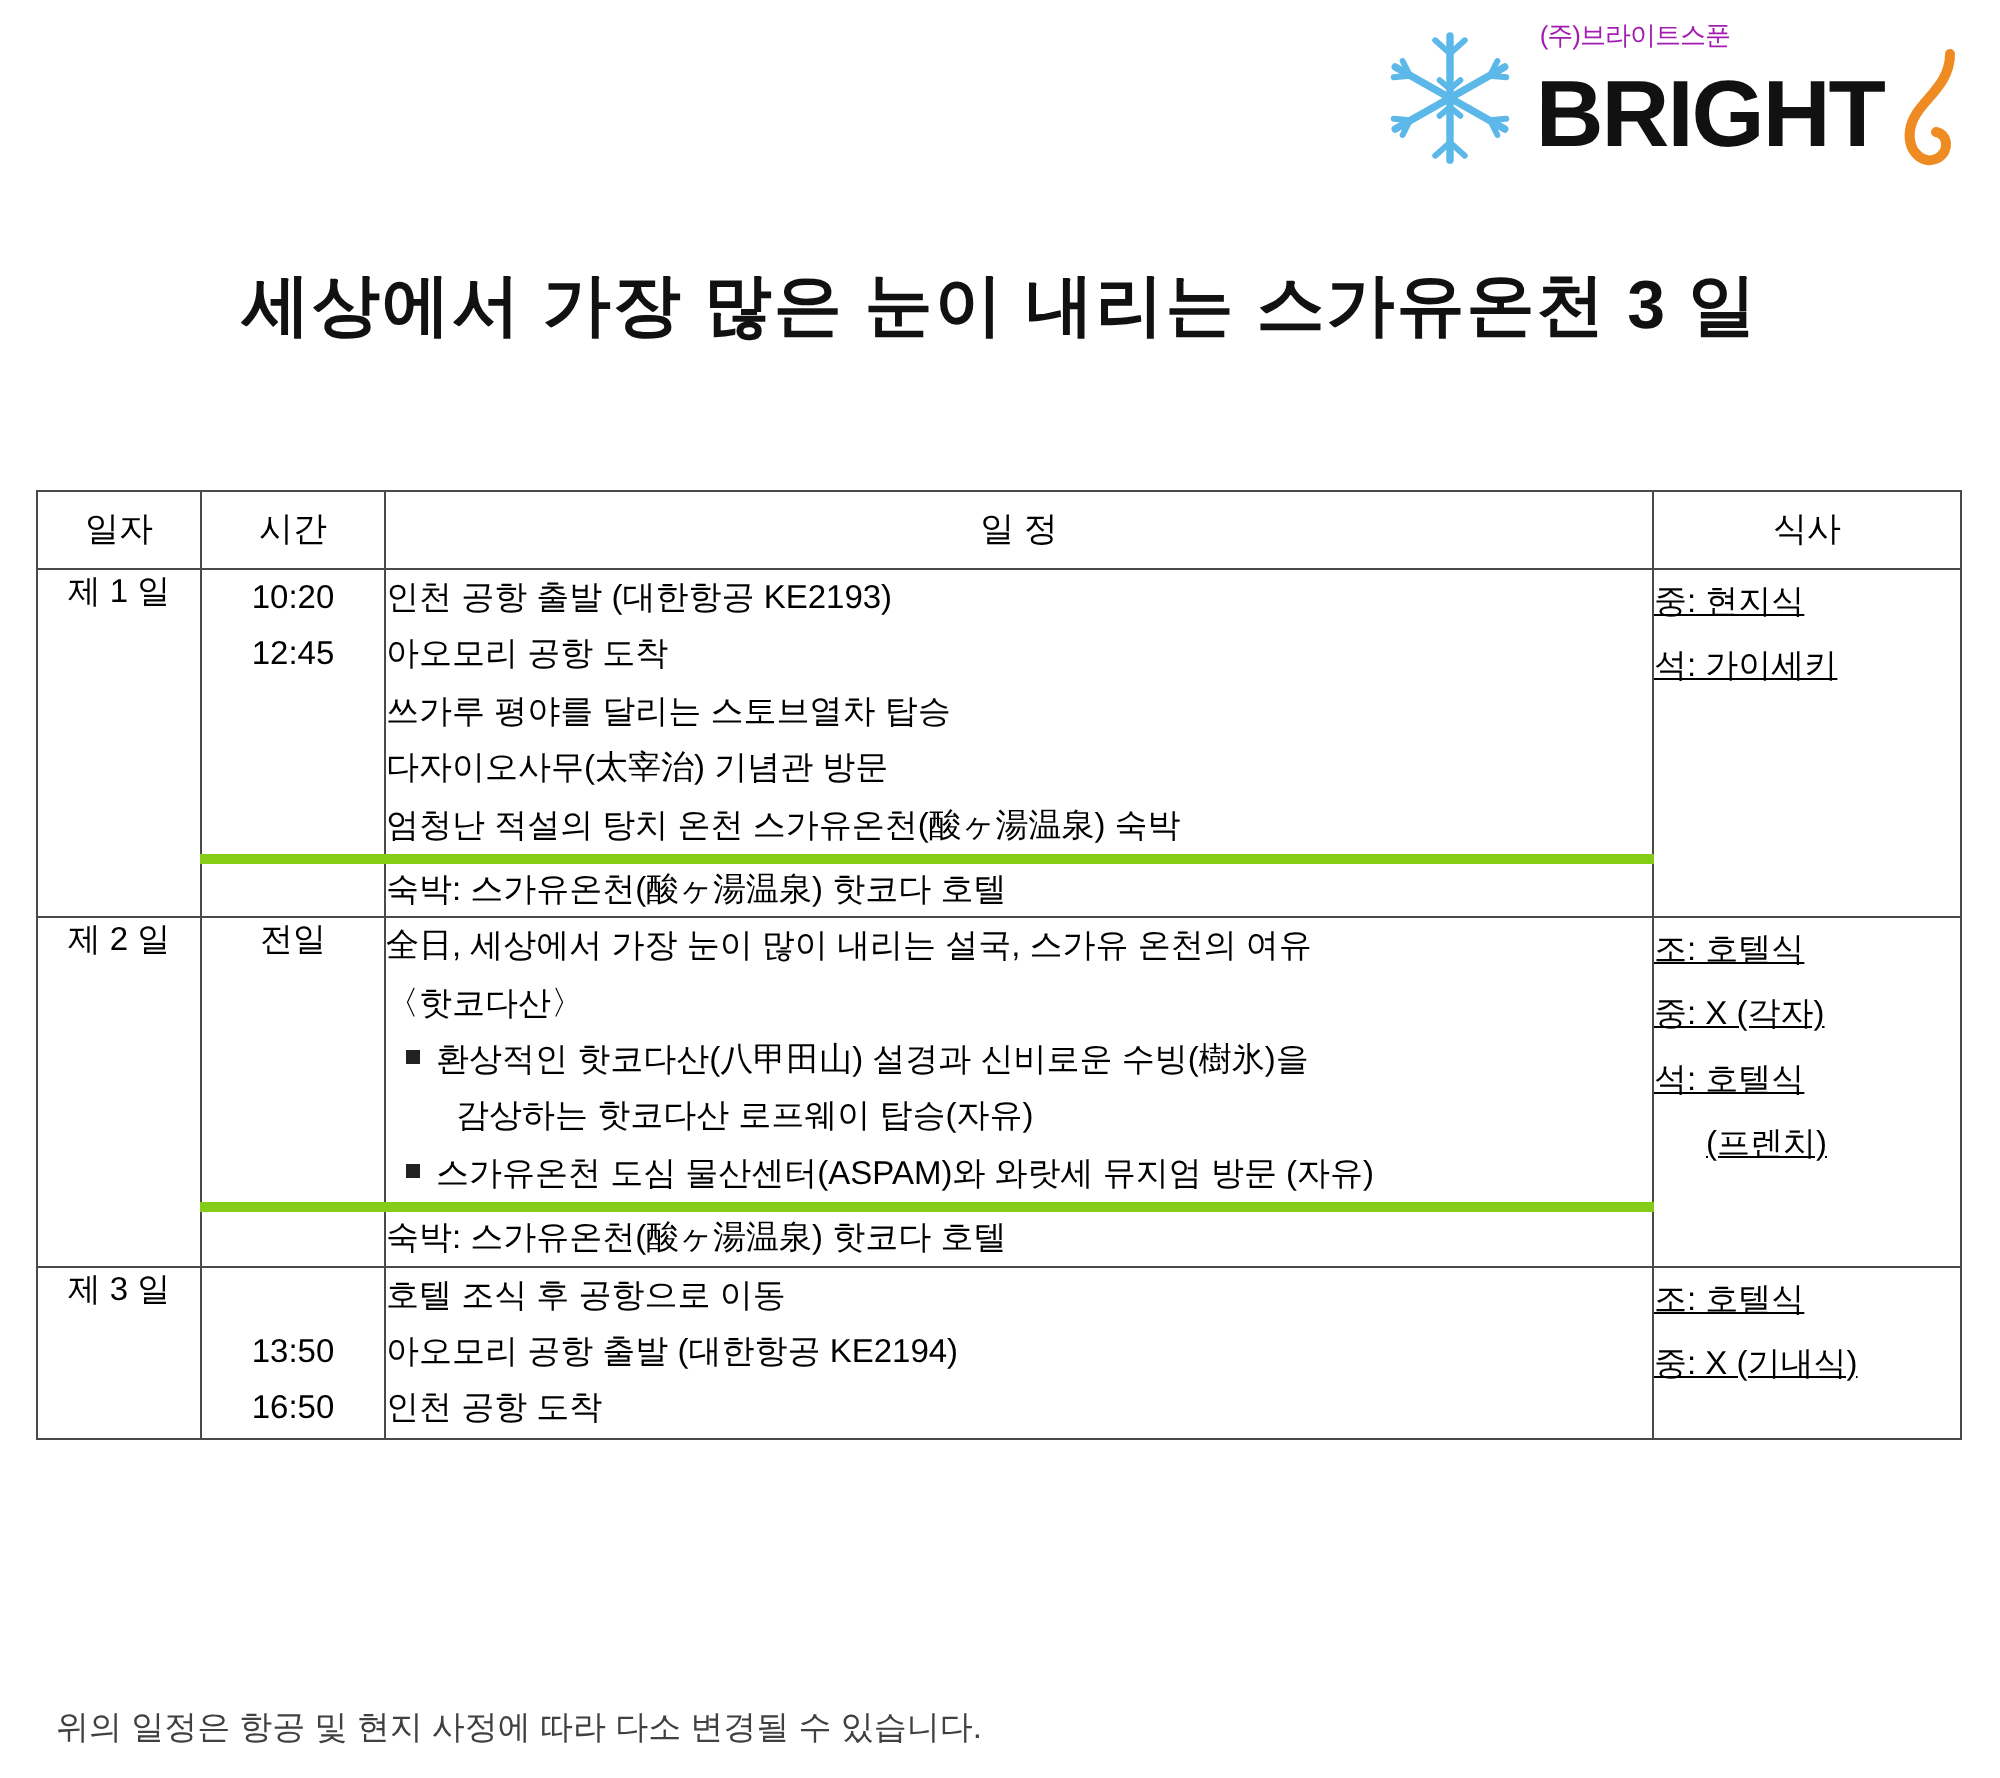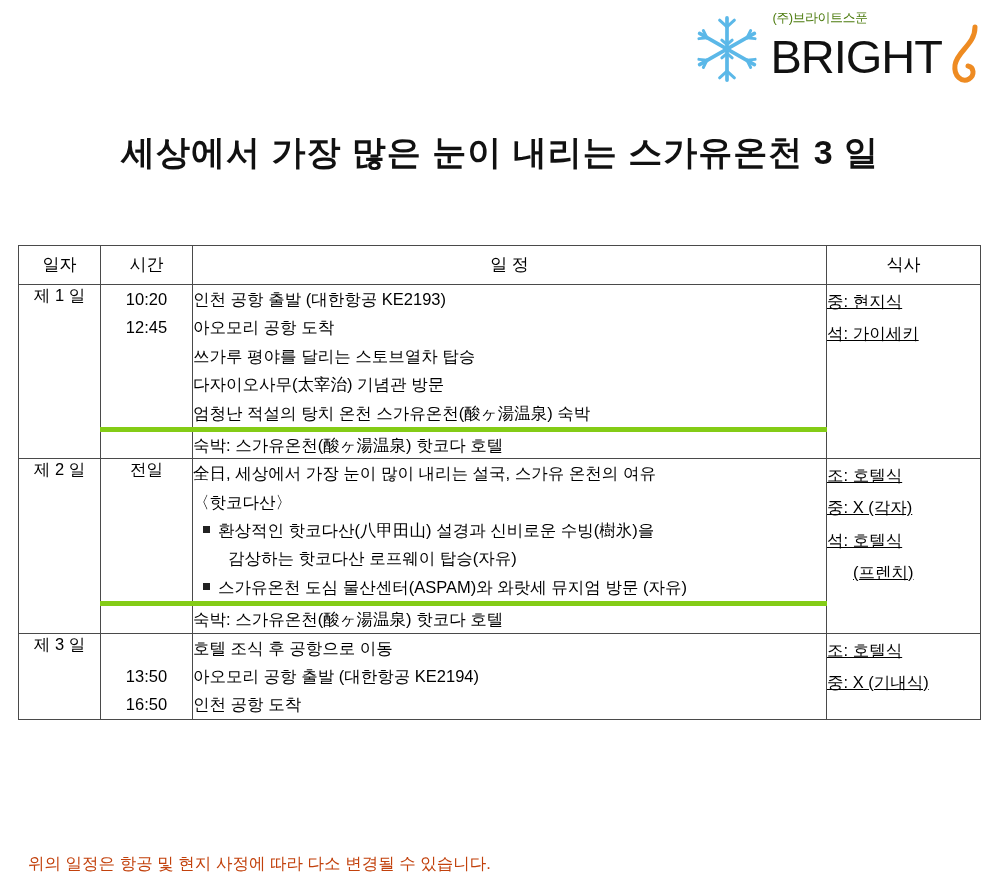--- a/index.html
+++ b/index.html
@@ -32,30 +32,30 @@
     flex: none;
   }
   .logo-text-block {
     position: relative;
     display: flex;
     flex-direction: column;
     justify-content: center;
   }
   .logo-korean {
     font-size: 13px;
-    color: #4d7c0f;
+    color: #a21caf;
     letter-spacing: -0.5px;
     margin-left: 2px;
     margin-bottom: -4px;
   }
   .logo-main {
     display: flex;
     align-items: center;
     font-size: 47px;
-    font-weight: normal;
+    font-weight: bold;
     letter-spacing: -1px;
     line-height: 1;
     color: #111111;
   }
   .logo-bright { margin-right: 2px; }
   .logo-swoosh {
     width: 44px;
     height: 66px;
     position: relative;
     margin: 0 -4px 0 -2px;
@@ -144,21 +144,21 @@
     padding-left: 35px;
   }
   .meal-indent { padding-left: 26px; }
 
   
   .footnote {
     position: absolute;
     top: 853px;
     left: 28px;
     font-size: 16.5px;
-    color: #c2410c;
+    color: #404040;
   }
 </style>
 </head>
 <body>
 
 <div class="logo-area">
   <span class="snowflake-icon">
     <svg viewBox="0 0 100 100" width="74" height="74" aria-hidden="true">
       <g stroke="#5bb8e8" stroke-width="5" stroke-linecap="round" fill="none">
         <line x1="50" y1="8" x2="50" y2="92"></line>

